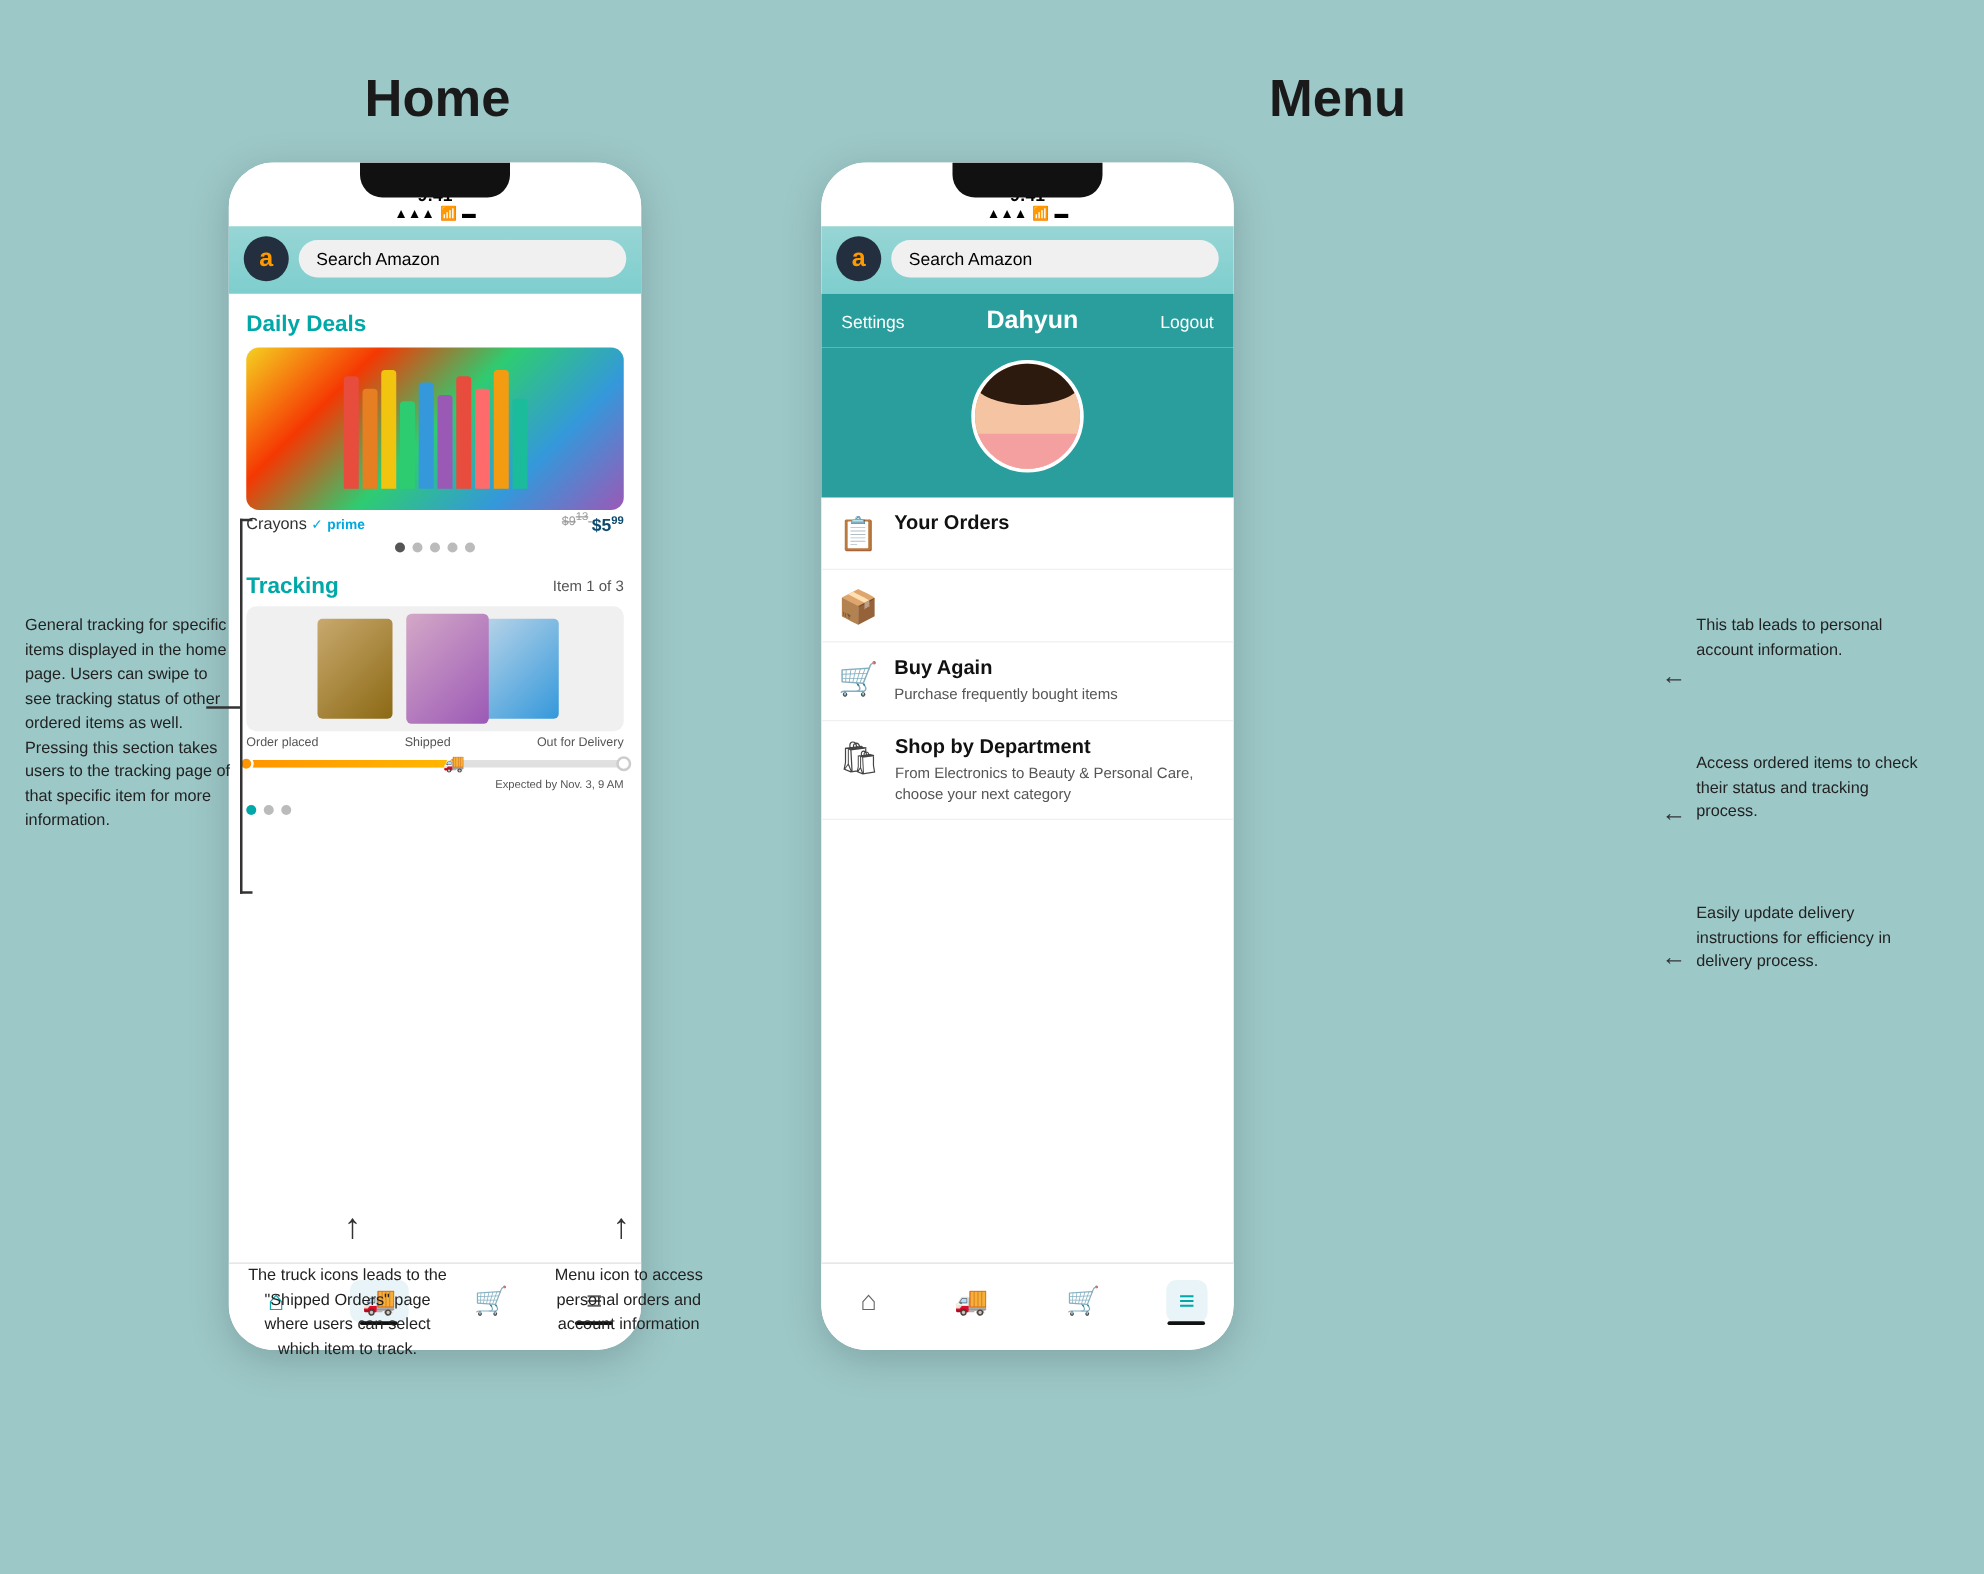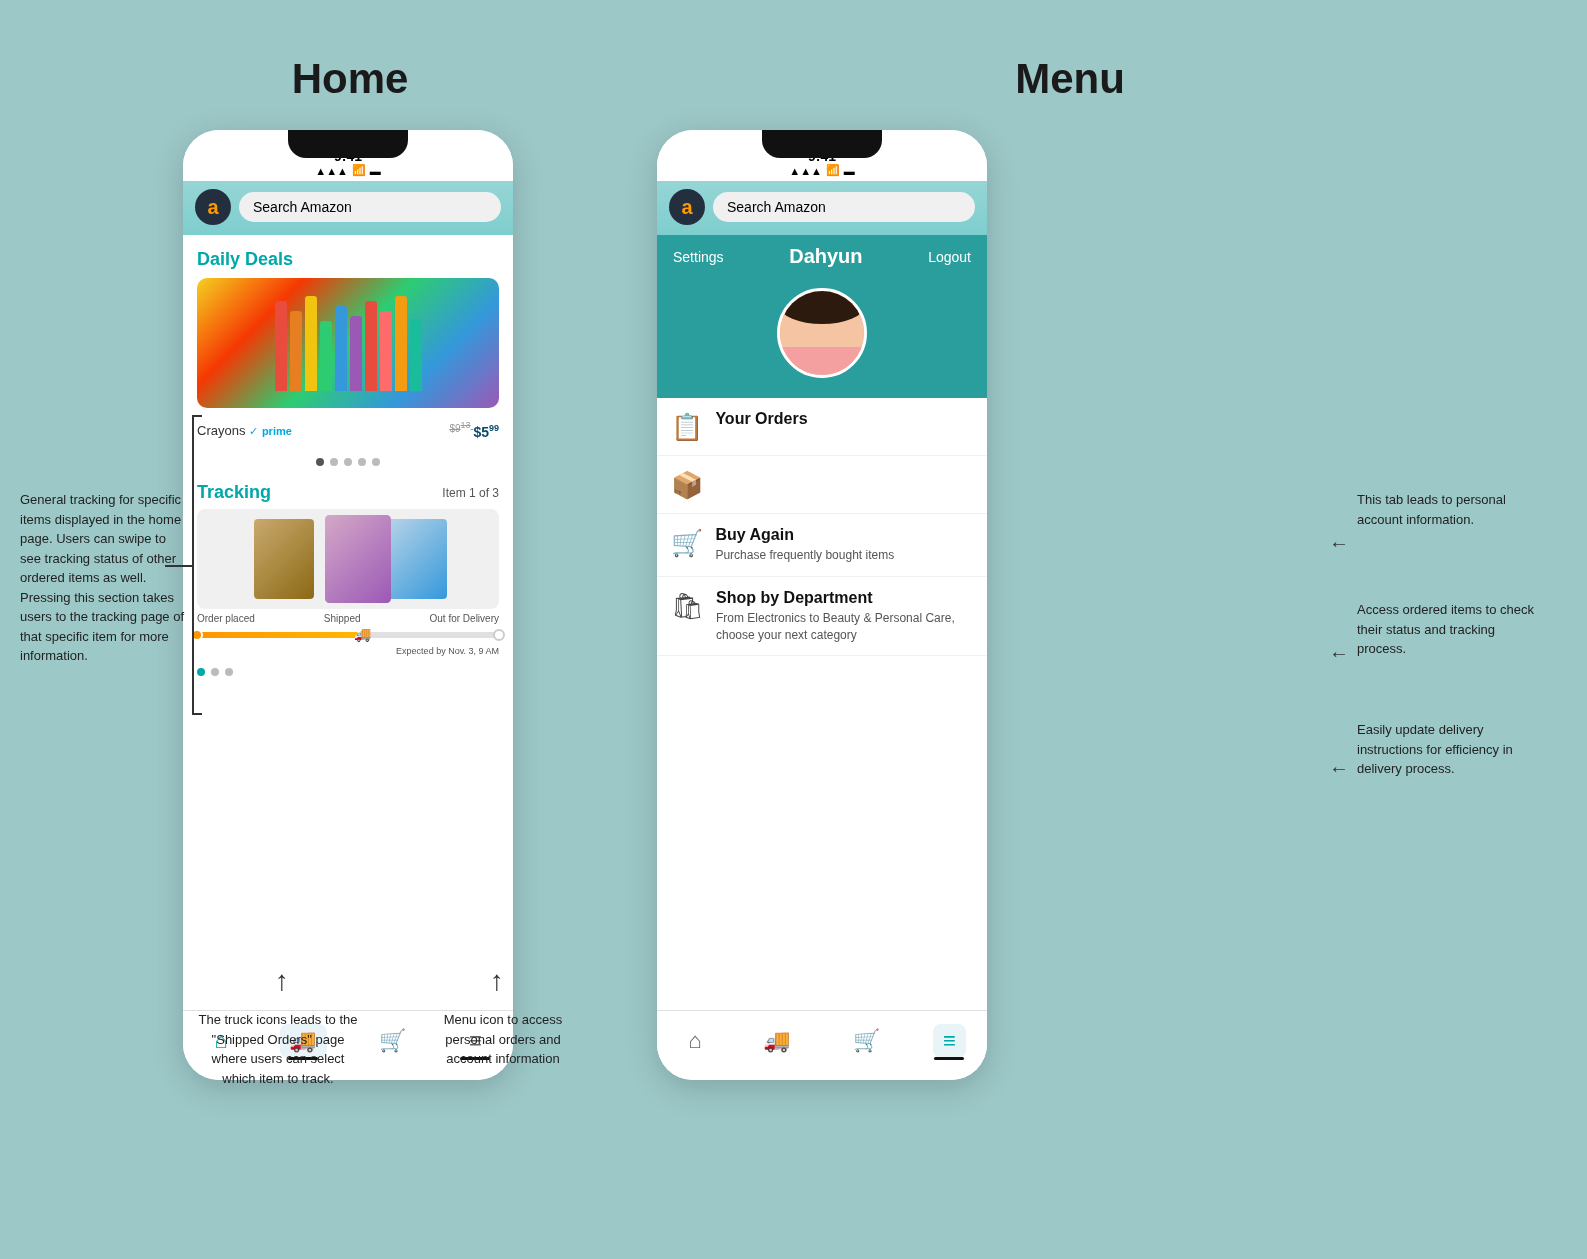--- a/index.html
+++ b/index.html
@@ -122,21 +122,21 @@
       padding: 8px;
     }
     .crayon {
       width: 12px;
       border-radius: 3px 3px 0 0;
     }
     .deals-info {
       display: flex;
       justify-content: space-between;
       align-items: center;
-      padding: 12px 14px;
+      padding: 0 14px;
       font-size: 13px;
       text-align: right;
     }
     .deals-product { color: #333; font-weight: 500; }
     .deals-price { font-size: 12px; color: #555; }
     .price-old { text-decoration: line-through; color: #999; font-size: 10px; vertical-align: super; }
     .price-new { color: #0c4a6e; font-weight: 700; font-size: 14px; margin-top: 32px; }
     .prime-badge { color: #00a8e0; font-size: 11px; font-weight: 700; }
     .check-prime { color: #00a8e0; font-size: 11px; }
 

